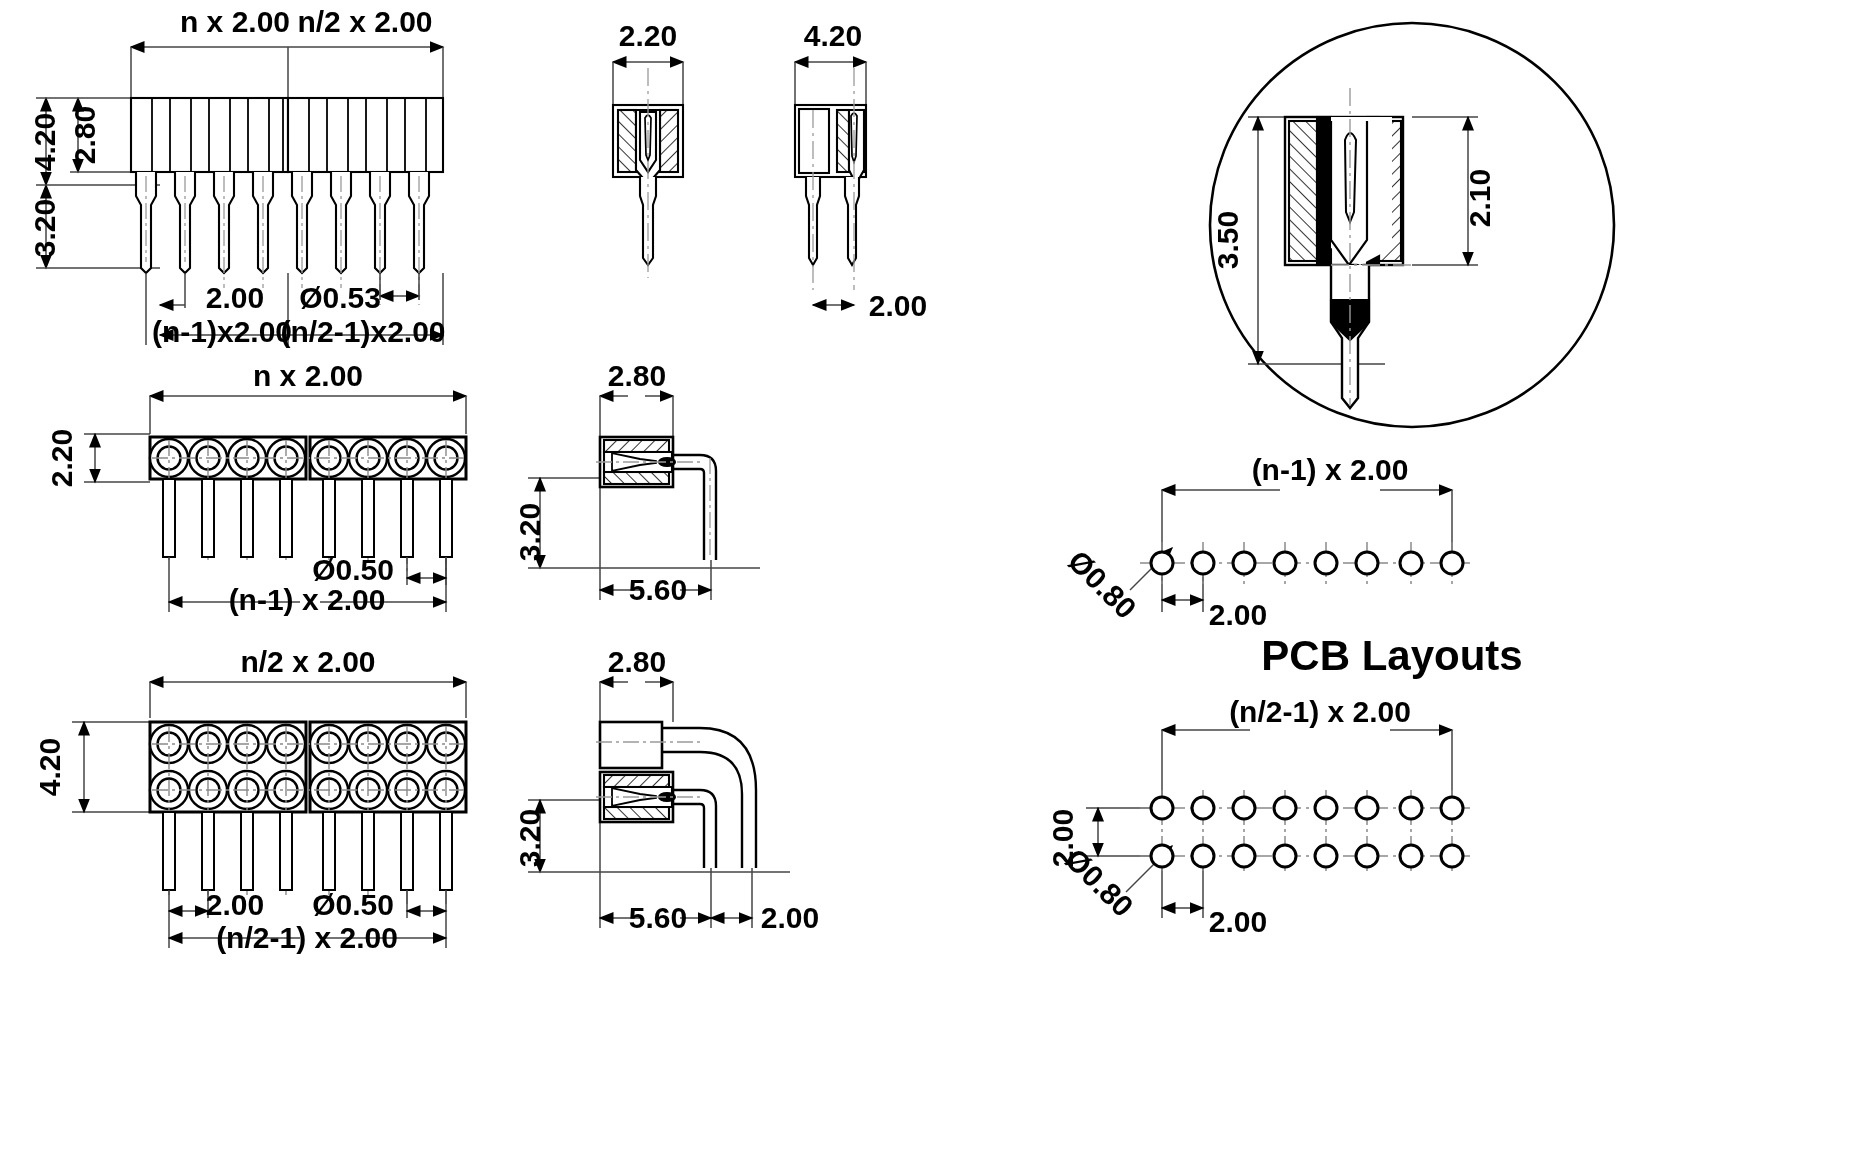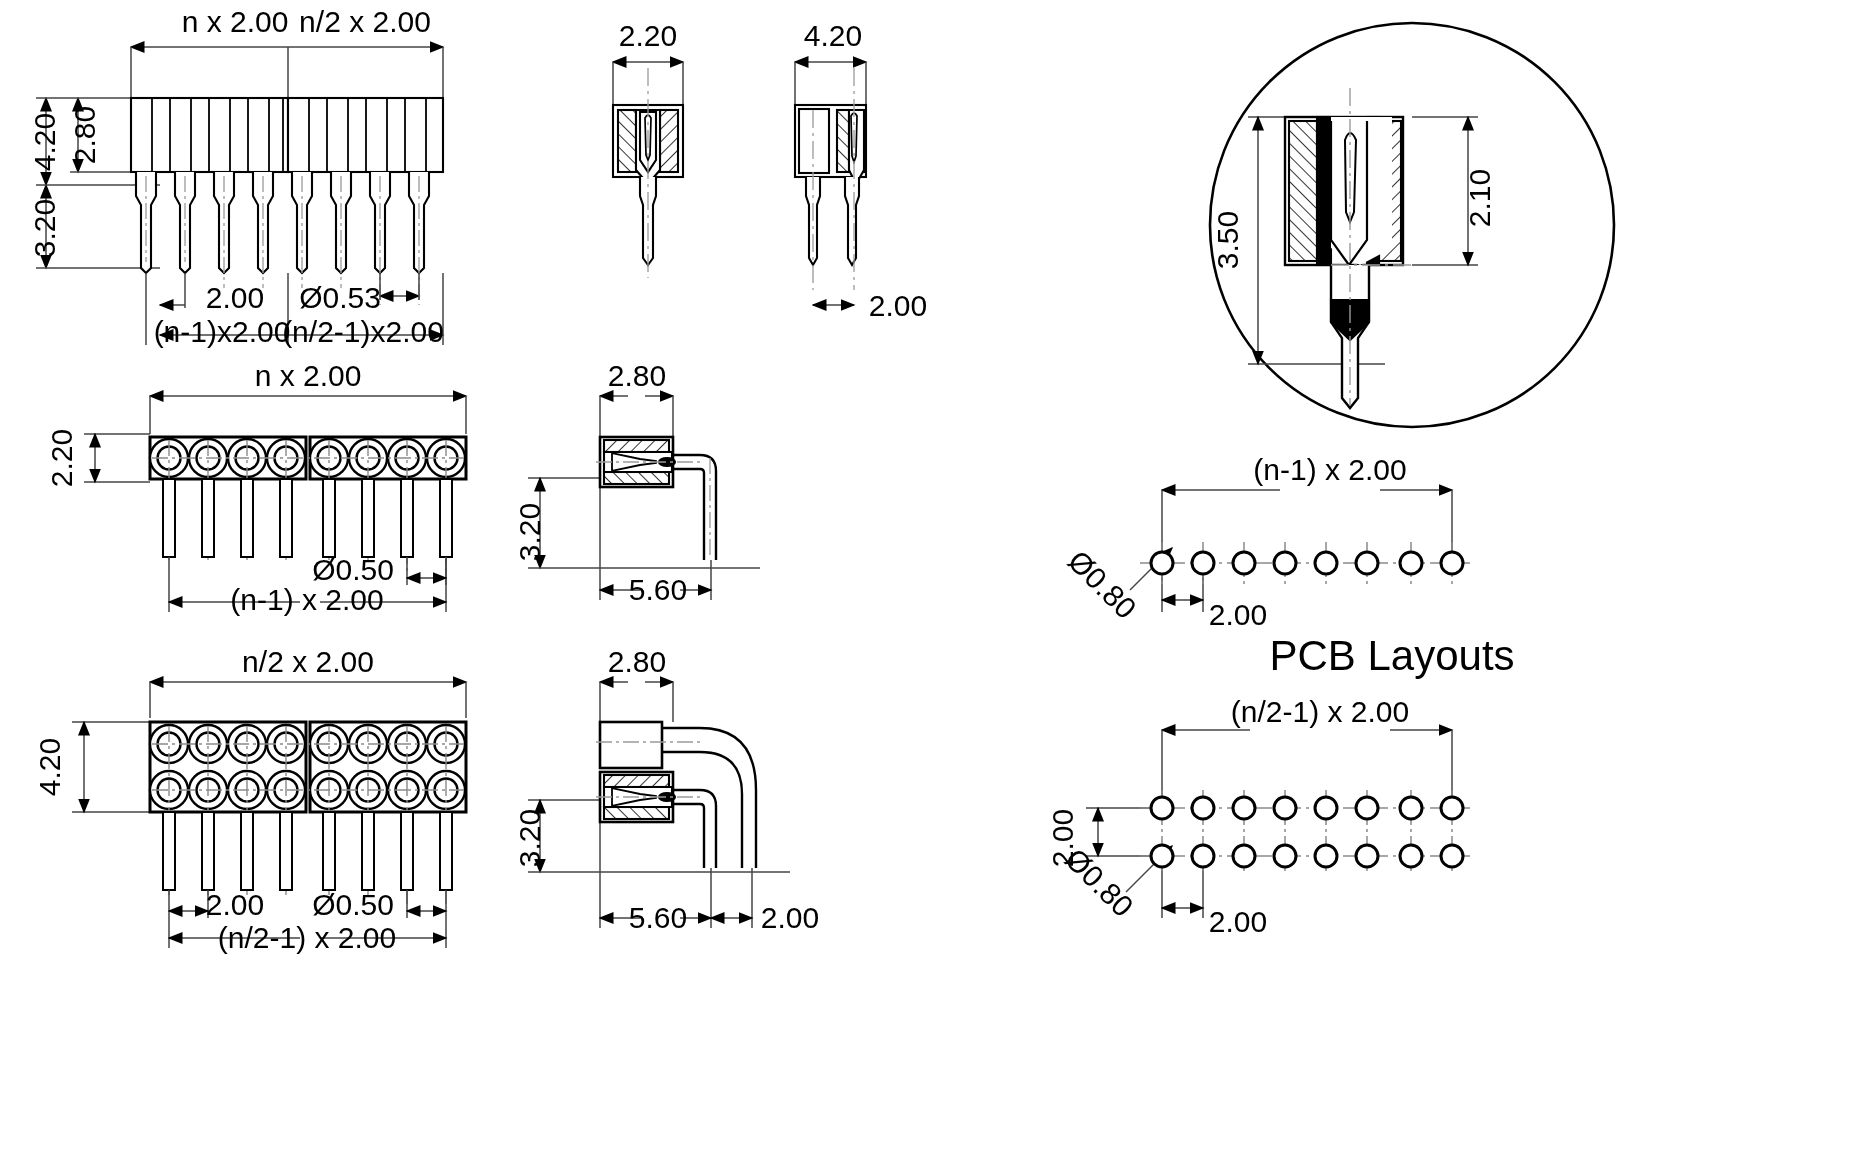--- a/index.html
+++ b/index.html
@@ -1,18 +1,18 @@
 <!DOCTYPE html>
 <html><head>
 <meta charset="utf-8">
 <style>
   html,body{margin:0;padding:0;background:#ffffff;}
   body{width:1871px;height:1170px;position:relative;overflow:hidden;
        font-family:"Liberation Sans", sans-serif;color:#000;}
-  #stage{position:absolute;left:0;top:0;width:1871px;height:1170px;}
+  #stage{position:absolute;left:0;top:0;width:1871px;height:1170px;font-weight:bold;}
   svg{position:absolute;left:0;top:0;width:1871px;height:1170px;}
   .dimtxt{font-family:"Liberation Sans", sans-serif;font-size:30px;fill:#000;}
   .dimtxt-lg{font-family:"Liberation Sans", sans-serif;font-size:42px;fill:#000;}
 </style>
 </head>
 <body>
 
 <div id="stage">
 <svg viewBox="0 0 1871 1170" xmlns="http://www.w3.org/2000/svg">
   <defs>

